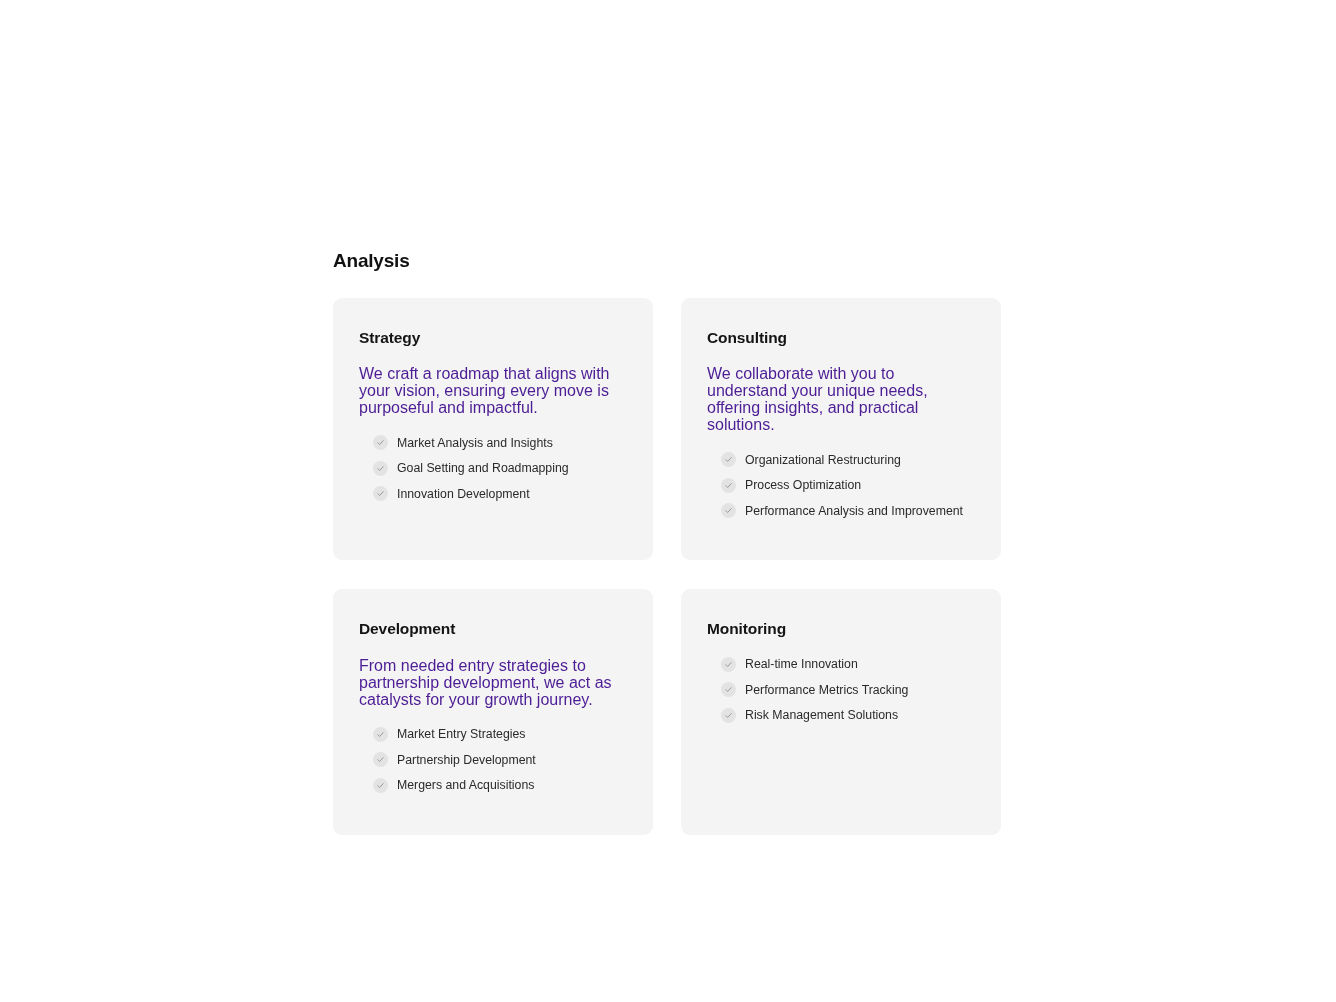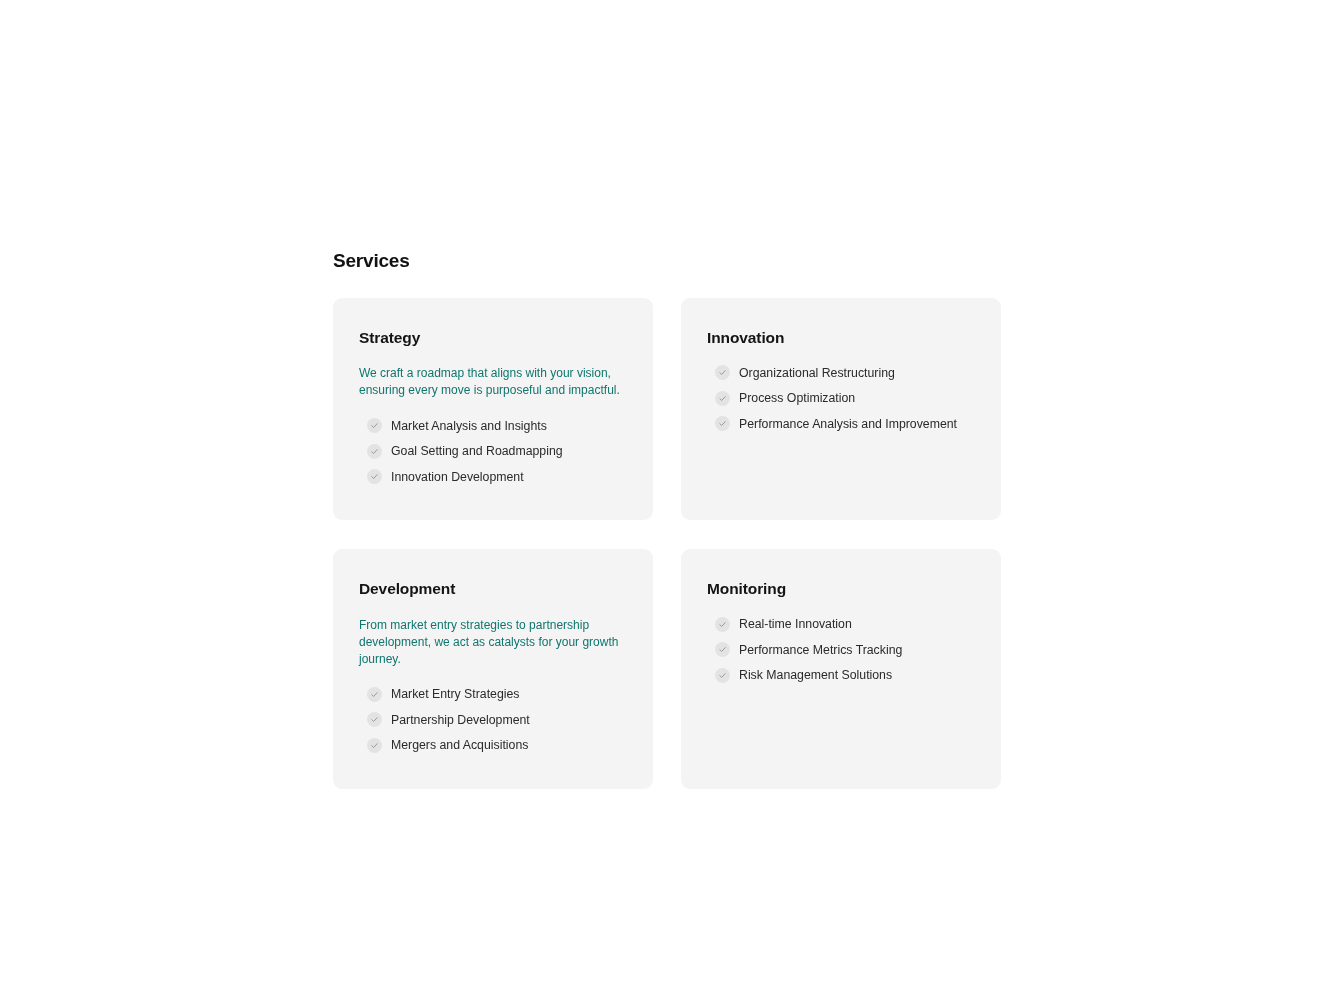--- a/index.html
+++ b/index.html
@@ -54,30 +54,30 @@
   .card-title {
     font-size: 15.5px;
     font-weight: 600;
     color: #141414;
     margin: 0 0 18px 0;
     line-height: 1.25;
     letter-spacing: -0.1px;
   }
 
   .card-desc {
-    font-size: 12px;
-    color: #0f766e;
+    font-size: 16px;
+    color: #4c1d95;
     line-height: 17px;
     margin: 0 0 19px 0;
     max-width: 262px;
   }
 
   .feature-list {
     list-style: none;
-    margin: 8px;
+    margin: 14px;
     padding: 0;
   }
 
   .feature-item {
     display: flex;
     align-items: center;
     margin-bottom: 10.5px;
   }
   .feature-item:last-child {
     margin-bottom: 0;
@@ -103,21 +103,21 @@
     color: #2a2a2a;
     line-height: 14px;
     white-space: nowrap;
   }
 </style>
 </head>
 <body>
 
 <div class="page">
   <section class="services-section">
-    <h2 class="section-title">Services</h2>
+    <h2 class="section-title">Analysis</h2>
     <div class="cards-grid" id="cards-grid">
   <article class="service-card">
     <h3 class="card-title">Strategy</h3>
     <p class="card-desc">We craft a roadmap that aligns with your vision, ensuring every move is purposeful and impactful.</p>
     <ul class="feature-list">
   <li class="feature-item">
     <span class="check-badge">
       <svg width="9" height="9" viewBox="0 0 10 10" aria-hidden="true">
         <path d="M2 5.2 L4.1 7.2 L8 2.9" fill="none" stroke="#9a9a9a" stroke-width="1.1" stroke-linecap="round" stroke-linejoin="round"></path>
       </svg>
@@ -139,21 +139,22 @@
       <svg width="9" height="9" viewBox="0 0 10 10" aria-hidden="true">
         <path d="M2 5.2 L4.1 7.2 L8 2.9" fill="none" stroke="#9a9a9a" stroke-width="1.1" stroke-linecap="round" stroke-linejoin="round"></path>
       </svg>
     </span>
     <span class="feature-label">Innovation Development</span>
   </li>
 </ul>
   </article>
 
   <article class="service-card">
-    <h3 class="card-title">Innovation</h3>
+    <h3 class="card-title">Consulting</h3>
+    <p class="card-desc">We collaborate with you to understand your unique needs, offering insights, and practical solutions.</p>
     <ul class="feature-list">
   <li class="feature-item">
     <span class="check-badge">
       <svg width="9" height="9" viewBox="0 0 10 10" aria-hidden="true">
         <path d="M2 5.2 L4.1 7.2 L8 2.9" fill="none" stroke="#9a9a9a" stroke-width="1.1" stroke-linecap="round" stroke-linejoin="round"></path>
       </svg>
     </span>
     <span class="feature-label">Organizational Restructuring</span>
   </li>
 
@@ -172,21 +173,21 @@
         <path d="M2 5.2 L4.1 7.2 L8 2.9" fill="none" stroke="#9a9a9a" stroke-width="1.1" stroke-linecap="round" stroke-linejoin="round"></path>
       </svg>
     </span>
     <span class="feature-label">Performance Analysis and Improvement</span>
   </li>
 </ul>
   </article>
 
   <article class="service-card">
     <h3 class="card-title">Development</h3>
-    <p class="card-desc">From market entry strategies to partnership development, we act as catalysts for your growth journey.</p>
+    <p class="card-desc">From needed entry strategies to partnership development, we act as catalysts for your growth journey.</p>
     <ul class="feature-list">
   <li class="feature-item">
     <span class="check-badge">
       <svg width="9" height="9" viewBox="0 0 10 10" aria-hidden="true">
         <path d="M2 5.2 L4.1 7.2 L8 2.9" fill="none" stroke="#9a9a9a" stroke-width="1.1" stroke-linecap="round" stroke-linejoin="round"></path>
       </svg>
     </span>
     <span class="feature-label">Market Entry Strategies</span>
   </li>
 

